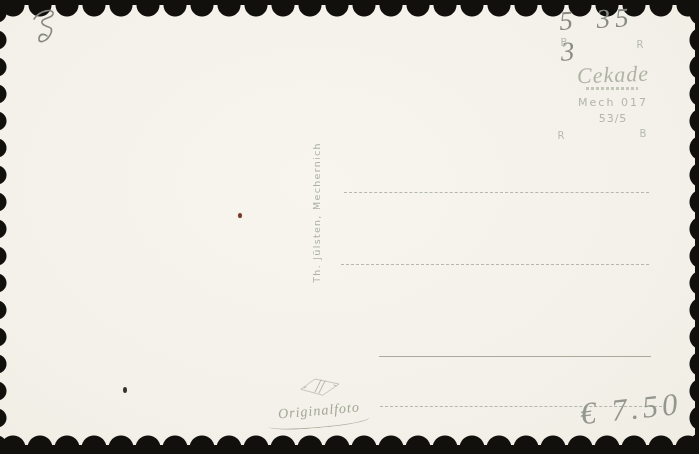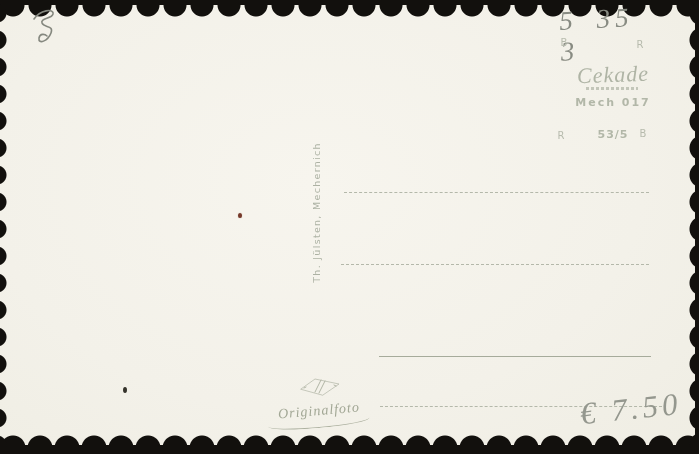--- a/index.html
+++ b/index.html
@@ -60,21 +60,21 @@
     font-size:27px;letter-spacing:5px;word-spacing:7px;
     transform:rotate(-3deg);color:#888b82;
   }
   #price{
     left:580px;top:390px;width:120px;
     font-size:31px;letter-spacing:4px;
     transform:rotate(-6deg);color:#94978e;
   }
 
   
-  .print{color:#b2b7a8;font-weight:bold;}
+  .print{color:#b2b7a8;}
   .corner-mark{
     font-family:"DejaVu Sans", sans-serif;
     font-size:10px;color:#b7bbad;width:12px;text-align:center;
   }
   #logo-cekade{
     left:572px;top:62px;width:82px;text-align:center;
     font-family:"Liberation Serif", serif;font-style:italic;
     font-size:22px;letter-spacing:1px;color:#afb4a5;
     transform:rotate(-2deg);
   }
@@ -82,21 +82,21 @@
     left:586px;top:87px;width:52px;height:3px;
     background:repeating-linear-gradient(90deg,#b7bbad 0 3px, rgba(0,0,0,0) 3px 5px);
     opacity:.8;
   }
   #publisher-code{
     left:575px;top:96px;width:76px;text-align:center;
     font-size:11px;letter-spacing:2px;font-family:"DejaVu Sans", sans-serif;
   }
   #series-number{
     left:575px;top:112px;width:76px;text-align:center;
-    font-size:11px;letter-spacing:1px;font-family:"DejaVu Sans", sans-serif;margin-top:16px;
+    font-size:11px;letter-spacing:1px;font-family:"DejaVu Sans", sans-serif;
   }
   #publisher-credit{
     left:241px;top:206px;width:152px;height:13px;text-align:center;
     font-size:9.5px;letter-spacing:1.3px;color:#adb2a4;
     font-family:"DejaVu Sans", sans-serif;
     transform:rotate(-90deg);
   }
 
   
   .rule{height:0;}

